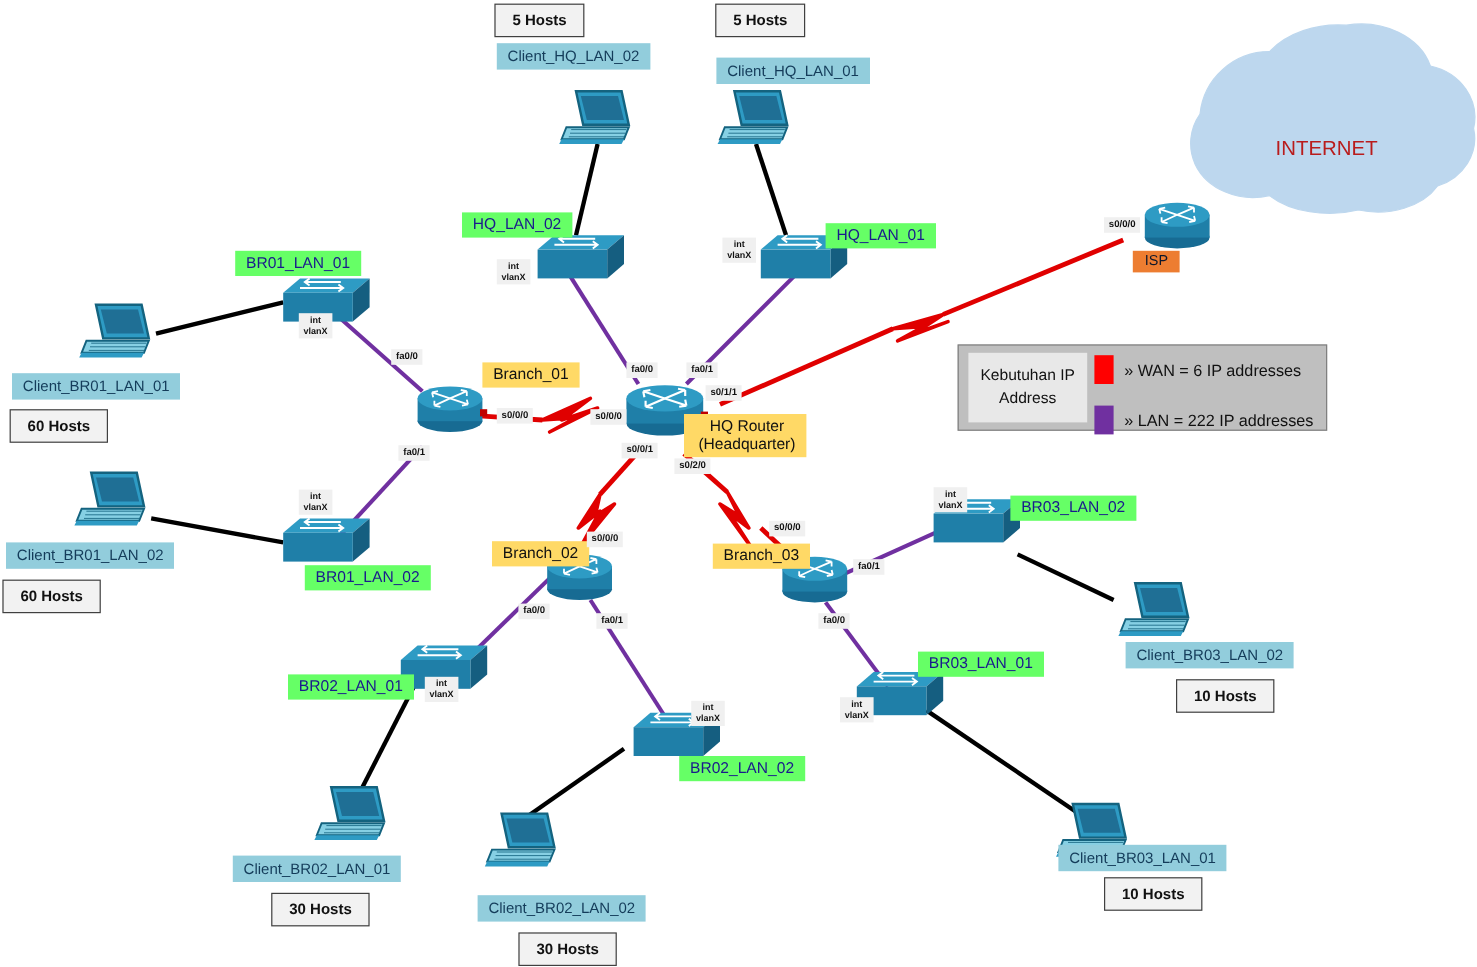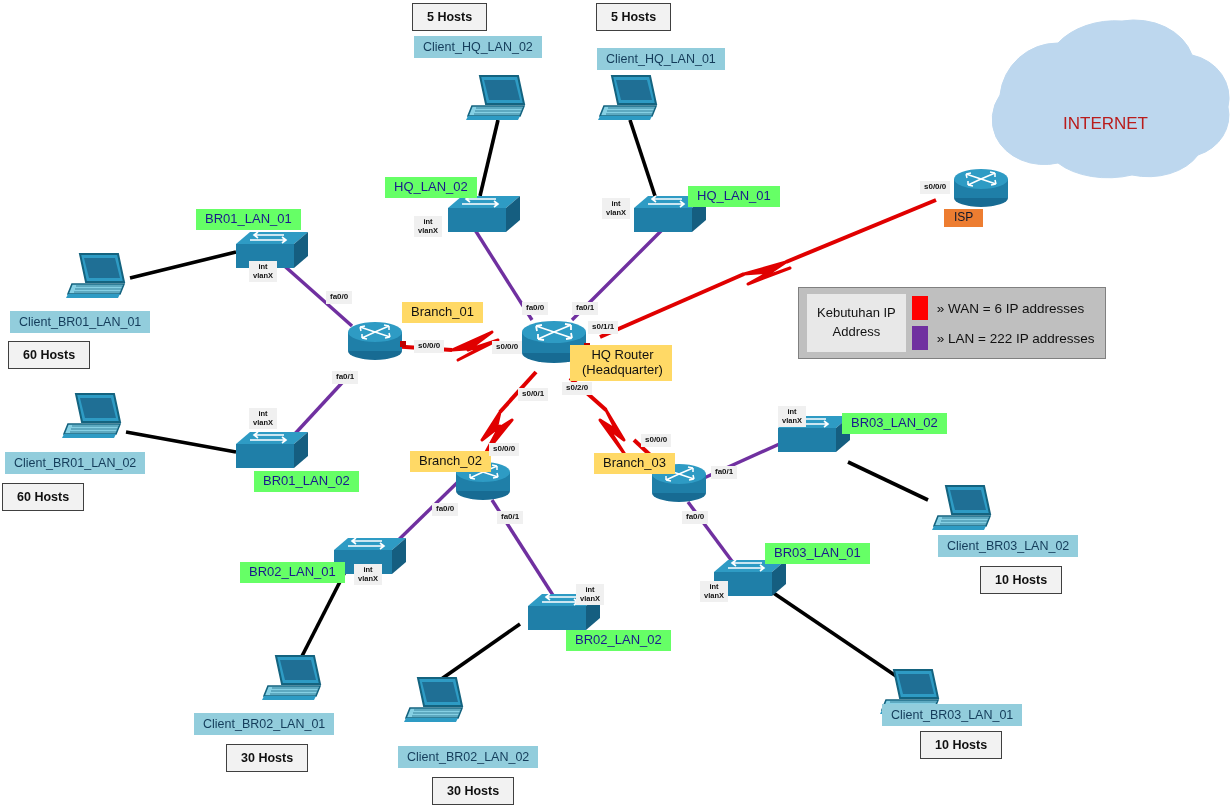--- a/index.html
+++ b/index.html
@@ -24,21 +24,21 @@
   .lbl-internet{position:absolute;color:#b91c1c;font-size:17px;}
 
   
   #legend{position:absolute;background:#BFBFBF;border:1px solid #808080;
           display:flex;align-items:stretch;}
   #legend-title{background:#E8E8E8;display:flex;flex-direction:column;
                 align-items:center;justify-content:center;font-size:13px;
                 color:#111;padding:6px 10px;line-height:1.45;margin:6px 0 6px 8px;}
   #legend-rows{display:flex;flex-direction:column;justify-content:center;
                padding:6px 10px 6px 6px;gap:6px;}
-  .legend-row{display:flex;align-items:center;gap:9px;}
+  .legend-row{display:flex;align-items:center;gap:9px;margin-top:12px;}
   .legend-swatch{width:16px;height:24px;display:block;}
   .legend-text{font-size:13.5px;color:#111;white-space:nowrap;}
 
   
   .dev svg{display:block;overflow:visible;}
 </style>
 </head>
 <body>
 
 <div id="canvas">
@@ -136,21 +136,21 @@
     </svg>
   </div>
   <div class="lbl lbl-amber" style="left:570px;top:345px;text-align:center;padding-left:12px;">
     <div>HQ Router</div>
     <div>(Headquarter)</div>
   </div>
   <div class="lbl lbl-iface" style="left:522px;top:302px;">fa0/0</div>
   <div class="lbl lbl-iface" style="left:572px;top:302px;">fa0/1</div>
   <div class="lbl lbl-iface" style="left:588px;top:321px;">s0/1/1</div>
   <div class="lbl lbl-iface" style="left:492px;top:341px;">s0/0/0</div>
-  <div class="lbl lbl-iface" style="left:518px;top:388px;">s0/0/1</div>
+  <div class="lbl lbl-iface" style="left:518px;top:369px;">s0/0/1</div>
   <div class="lbl lbl-iface" style="left:562px;top:382px;">s0/2/0</div>
 
   <div class="node dev" style="left:344px;top:318px;">
     <svg width="62" height="44" viewBox="0 0 62 44">
       <ellipse cx="31" cy="33" rx="27" ry="9" fill="#176B93"></ellipse>
       <rect x="4" y="14" width="54" height="19" fill="#1F7FA8"></rect>
       <ellipse cx="31" cy="14" rx="27" ry="10" fill="#2E9BC4"></ellipse>
       <g fill="#ffffff" stroke="#ffffff" stroke-width="1.5">
         <path d="M31,14 L16,9 M16,9 l5,-1 M16,9 l1,4"></path>
         <path d="M31,14 L46,19 M46,19 l-5,1 M46,19 l-1,-4"></path>

